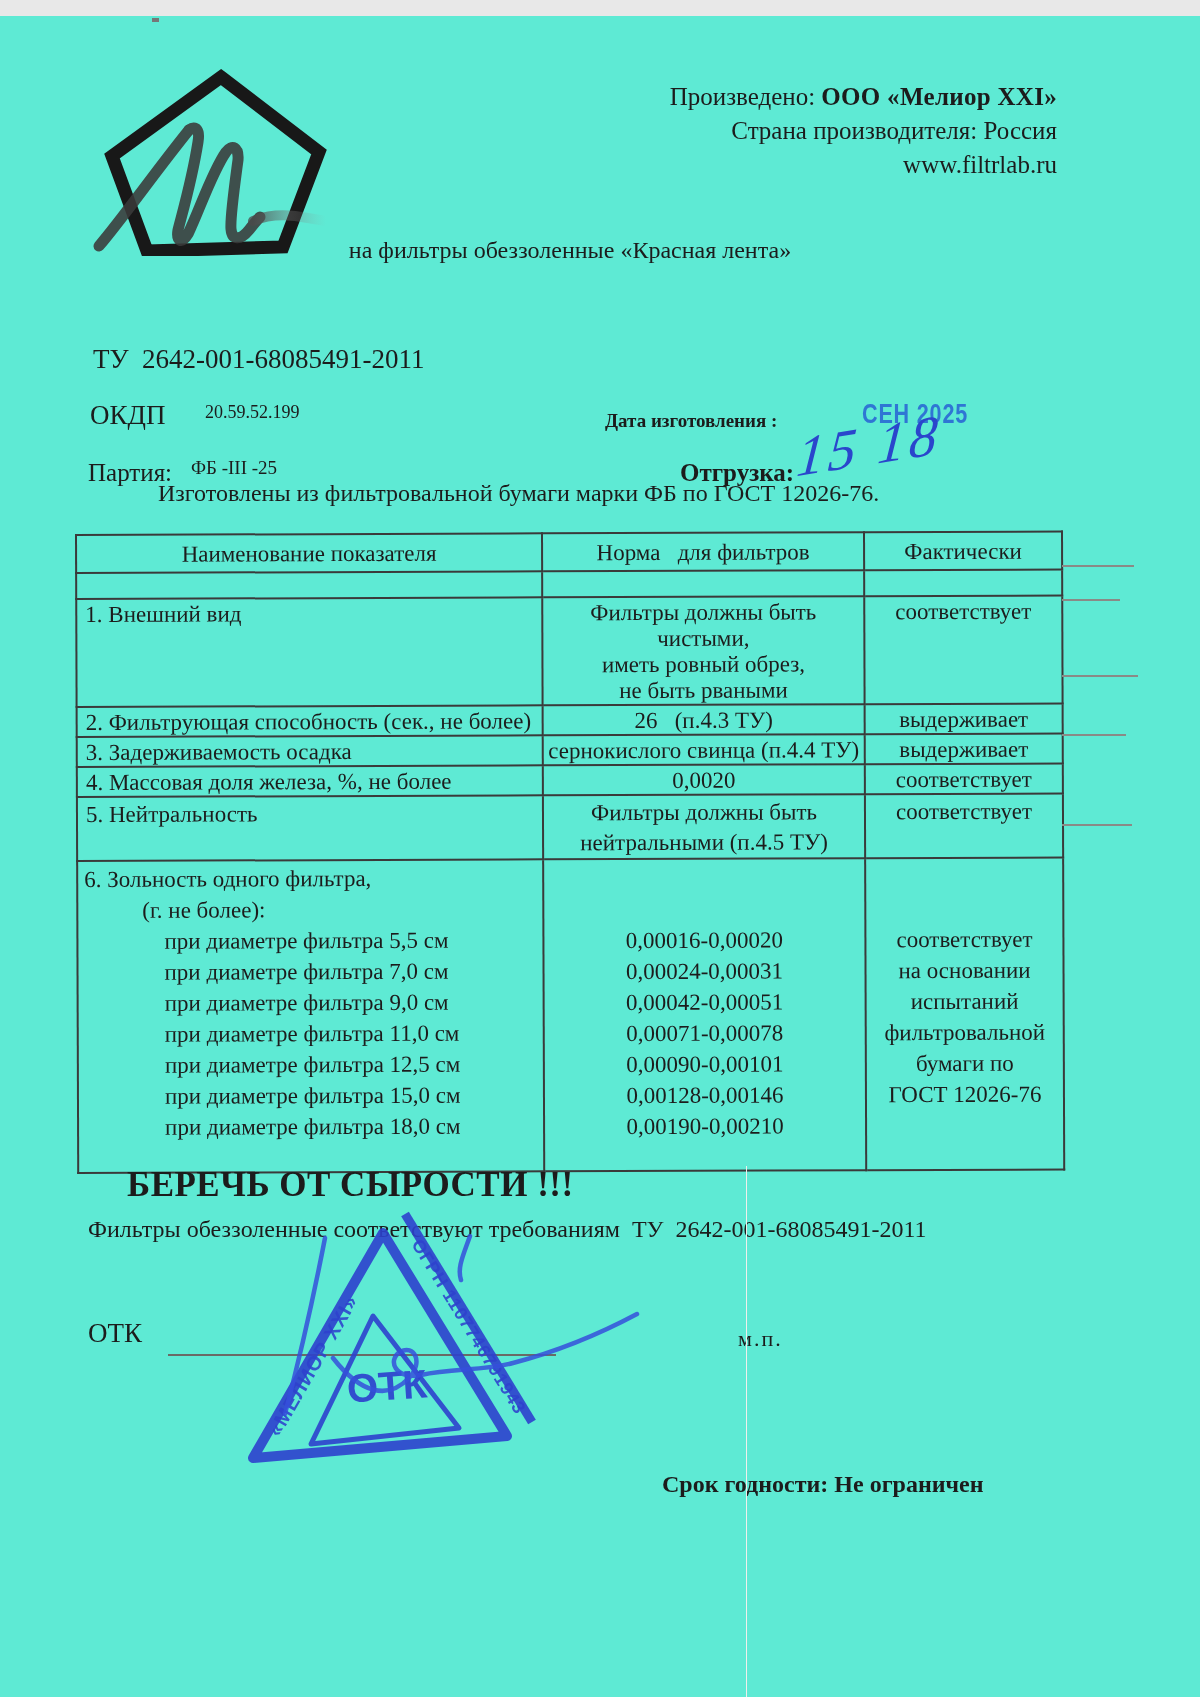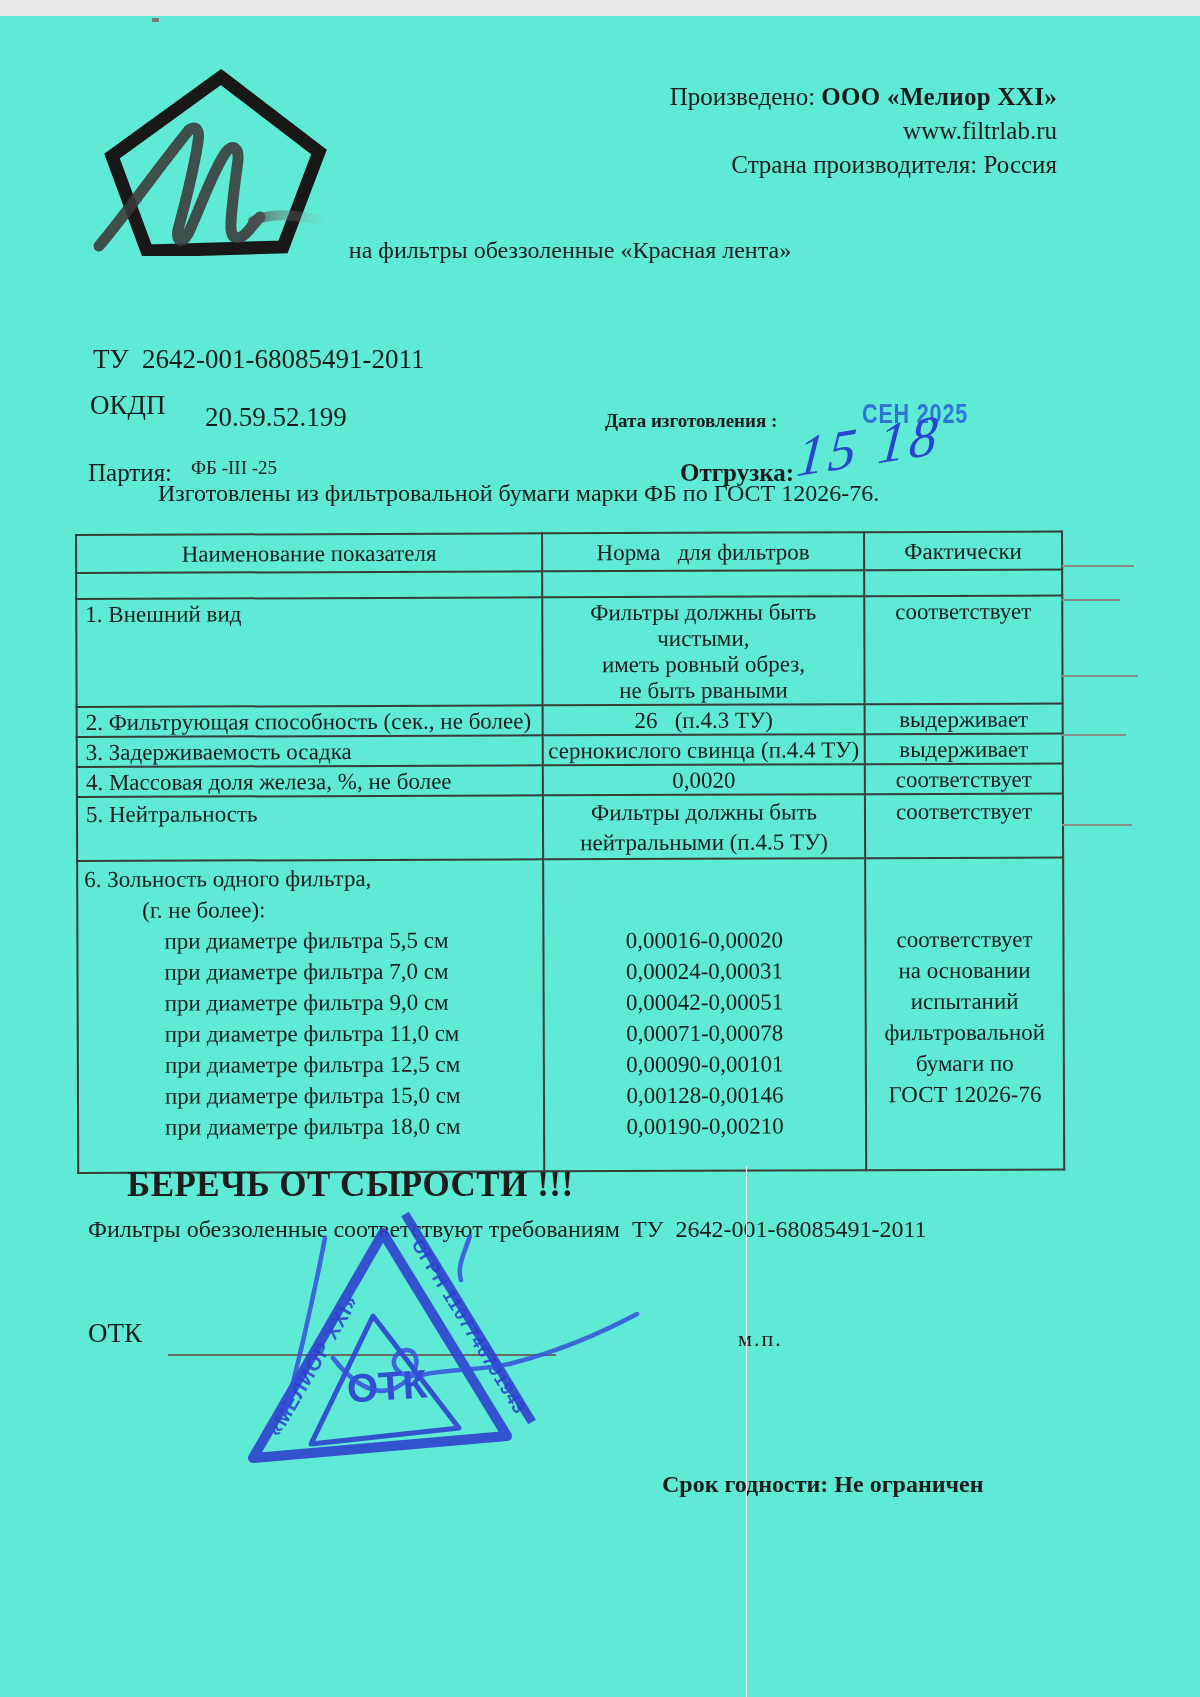--- a/index.html
+++ b/index.html
@@ -14,22 +14,22 @@
   
   .produced { top:64px; right:143px; text-align:right; font-size:25px; line-height:34px; }
   .produced b { letter-spacing:.3px; }
 
   
   .title-wrap { left:0; top:218px; width:1140px; text-align:center; }
   .doc-title { font-size:29px; font-weight:bold; letter-spacing:1px; }
   .doc-subtitle { font-size:24px; margin-top:3px; }
 
   .f-tu   { left:93px;  top:328px; font-size:27px; }
-  .f-okdp-l { left:90px; top:374px; font-size:27px; }
-  .f-okdp-v { left:205px; top:386px; font-size:27px; }
+  .f-okdp-l { left:90px; top:384px; font-size:27px; }
+  .f-okdp-v { left:205px; top:386px; font-size:18px; }
   .f-date-l { left:605px; top:394px; font-size:19px;font-weight:bold; }
   .date-stamp {
     left:862px; top:383px; font-family:"Liberation Sans","DejaVu Sans",sans-serif;
     font-weight:bold; font-size:27px; letter-spacing:1px; color:#2f76d4;
     transform:scaleX(.8); transform-origin:left top;
   }
   .f-batch-l { left:88px; top:443px; font-size:25px; }
   .f-batch-v { left:191px; top:441px; font-size:19px; }
   .f-ship-l { left:680px; top:443px; font-size:25px;font-weight:bold; }
   .handwriting {
@@ -92,22 +92,22 @@
     <polygon points="128,9 226,84 190,179 54,183 19,88" fill="none" stroke="#181818" stroke-width="13"></polygon>
     <g fill="none" stroke="#3a3a3a" stroke-width="11" stroke-linecap="round" opacity=".88">
       <path d="M 6 178 C 30 150 62 104 96 62"></path>
       <path d="M 96 62 C 103 57 107 62 105 74 C 99 112 89 146 85 162 C 83 174 89 176 95 166 C 107 141 119 104 133 84 C 139 76 146 79 145 92 C 141 122 137 150 138 161 C 139 172 147 173 156 162 C 160 157 163 153 167 149"></path>
     </g>
     <path d="M 160 153 C 176 146 196 146 215 150 L 233 153" fill="none" stroke="url(#fadeGrad)" stroke-width="10" stroke-linecap="round"></path>
   </svg>
 
   <div class="abs produced">
     <div><span>Произведено: </span><b>ООО «Мелиор XXI»</b></div>
+    <div>Страна производителя: Россия</div>
     <div>www.filtrlab.ru</div>
-    <div>Страна производителя: Россия</div>
   </div>
 
   <div class="abs title-wrap">
     <div class="doc-subtitle">на фильтры обеззоленные «Красная лента»</div>
   </div>
 
   <div class="abs f-tu">ТУ&nbsp; 2642-001-68085491-2011</div>
   <div class="abs f-okdp-l">ОКДП</div>
   <div class="abs f-okdp-v">20.59.52.199</div>
   <div class="abs f-date-l">Дата изготовления :</div>

